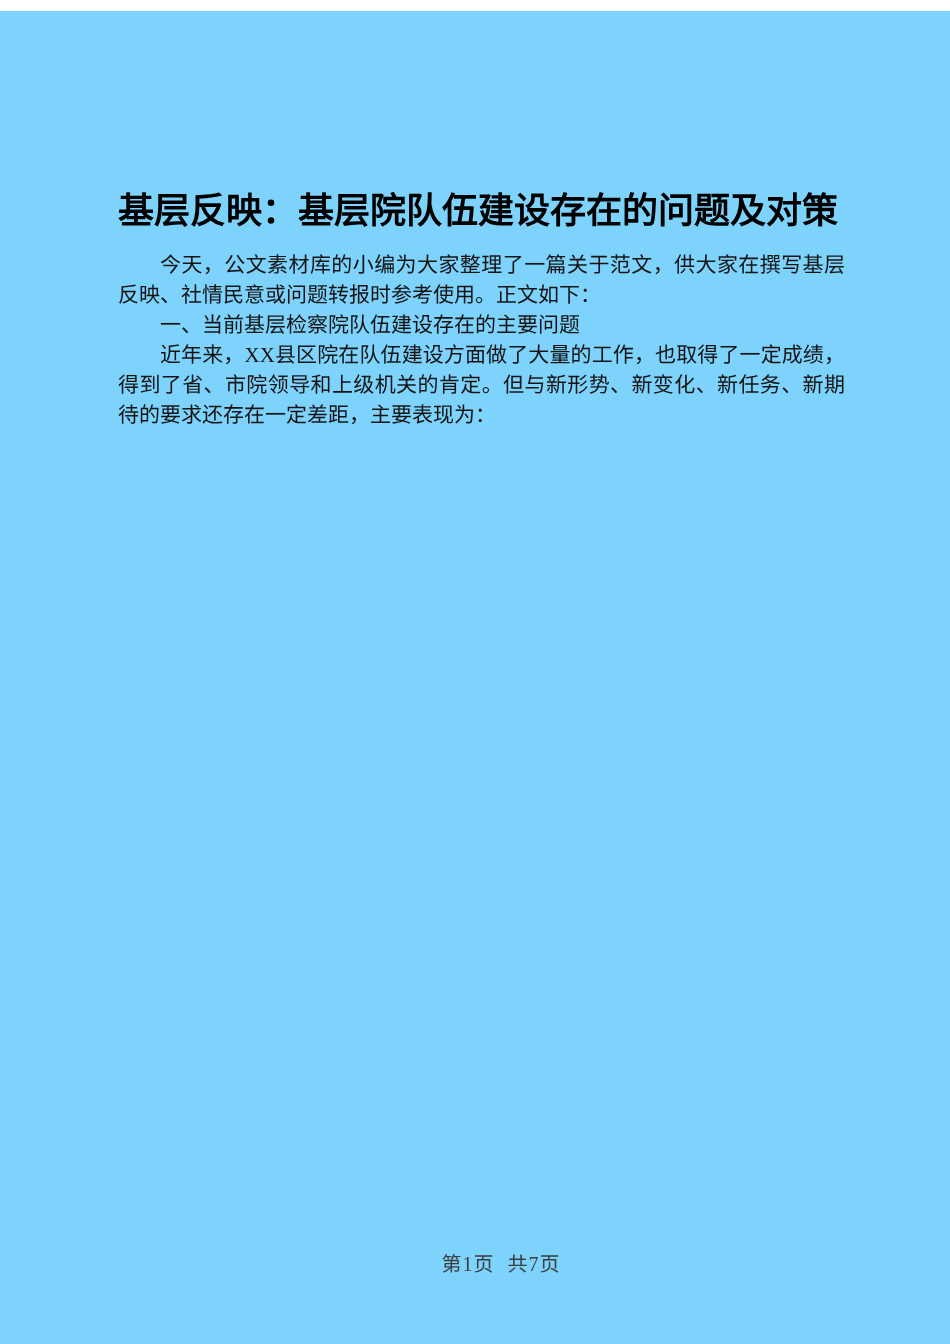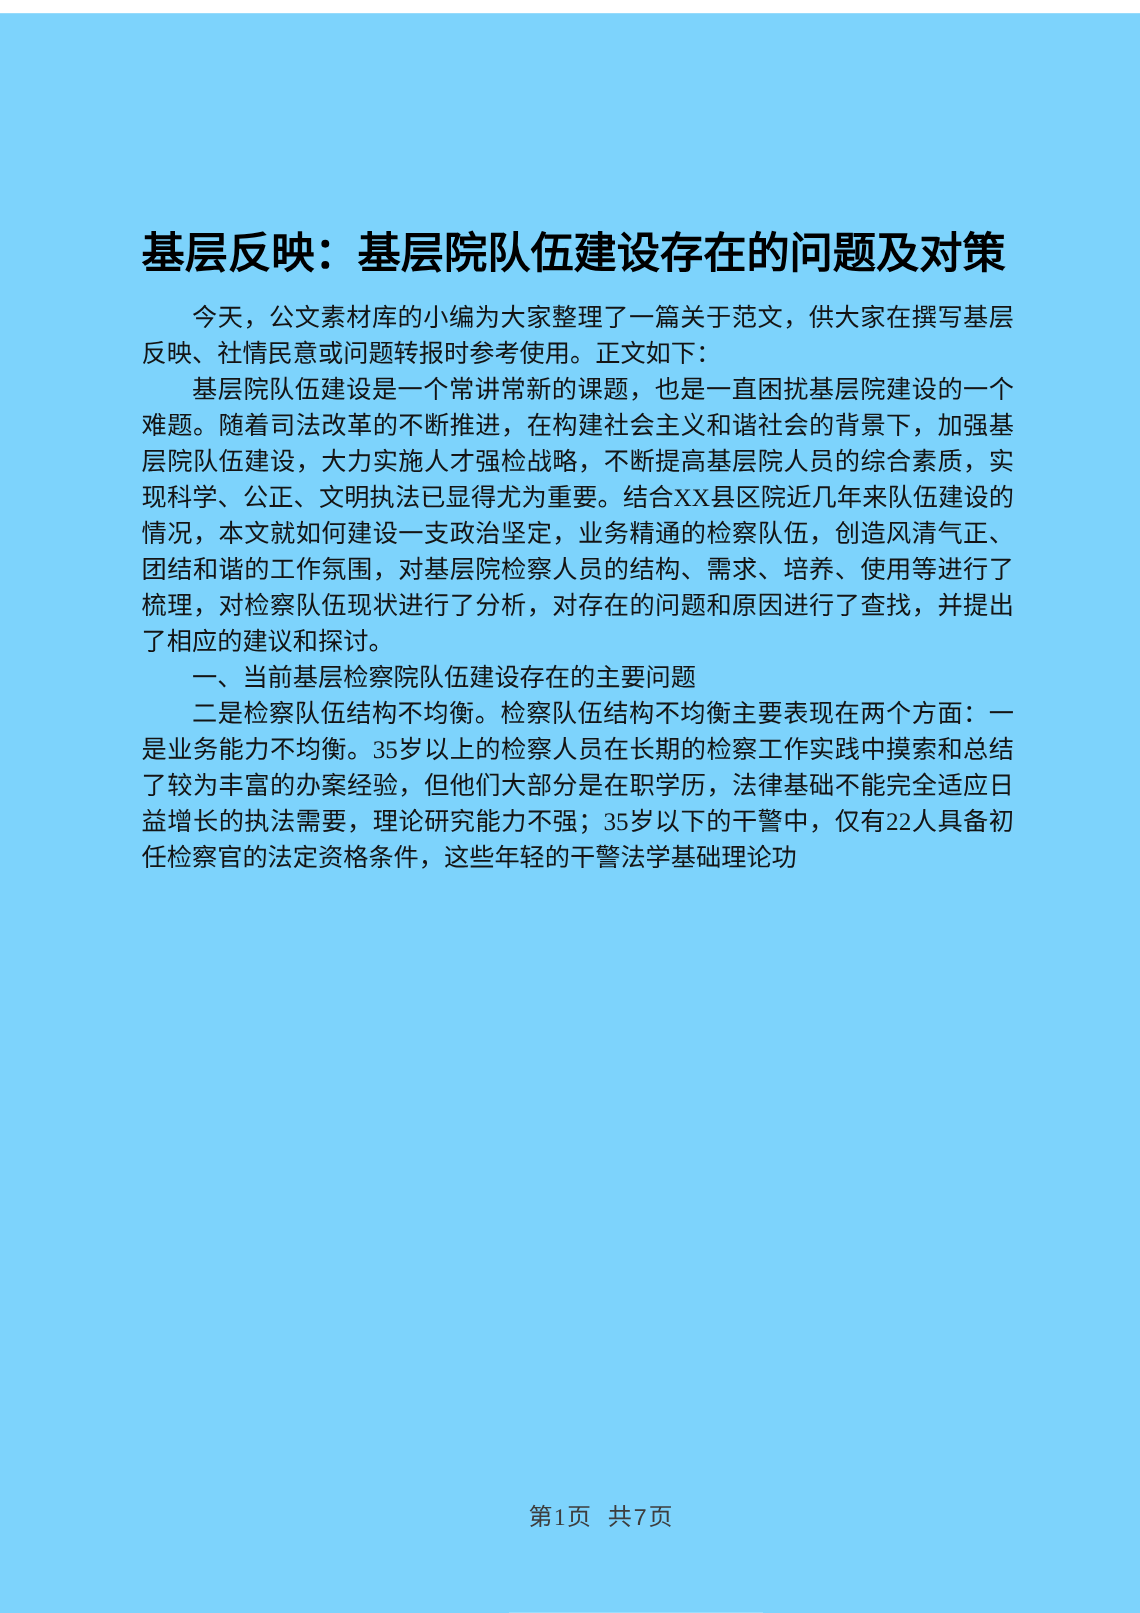--- a/index.html
+++ b/index.html
@@ -47,34 +47,32 @@
     top: 1237px;
     left: 26px;
     width: 950px;
     text-align: center;
     font-size: 20px;
     color: #3d3d3d;
     letter-spacing: 1px;
   }
   .page-footer .total {
     margin-left: 13px;
-    font-family: Liberation Mono, monospace;
   }
 </style>
 </head>
 <body>
 
 <div class="page">
 
   <h1 class="doc-title">基层反映：基层院队伍建设存在的问题及对策</h1>
 
   <div class="doc-body">
       <p>今天，公文素材库的小编为大家整理了一篇关于范文，供大家在撰写基层反映、社情民意或问题转报时参考使用。正文如下：</p>
-      <p>基层院队伍建设是一个常讲常新的课题，也是一直困扰基层院建设的一个难题。随着司法改革的不断推进，在构建社会主义和谐社会的背景下，加强基层院队伍建设，大力实施人才强检战略，不断提高基层院人员的综合素质，实现科学、公正、文明执法已显得尤为重要。结合XX县区院近几年来队伍建设的情况，本文就如何建设一支政治坚定，业务精通的检察队伍，创造风清气正、团结和谐的工作氛围，对基层院检察人员的结构、需求、培养、使用等进行了梳理，对检察队伍现状进行了分析，对存在的问题和原因进行了查找，并提出了相应的建议和探讨。</p>
       <p>一、当前基层检察院队伍建设存在的主要问题</p>
-      <p>二是检察队伍结构不均衡。检察队伍结构不均衡主要表现在两个方面：一是业务能力不均衡。35岁以上的检察人员在长期的检察工作实践中摸索和总结了较为丰富的办案经验，但他们大部分是在职学历，法律基础不能完全适应日益增长的执法需要，理论研究能力不强；35岁以下的干警中，仅有22人具备初任检察官的法定资格条件，这些年轻的干警法学基础理论功</p>
+      <p>近年来，XX县区院在队伍建设方面做了大量的工作，也取得了一定成绩，得到了省、市院领导和上级机关的肯定。但与新形势、新变化、新任务、新期待的要求还存在一定差距，主要表现为：</p>
     </div>
 
   <div class="page-footer">
     <span class="current">第1页</span><span class="total">共7页</span>
   </div>
 
 </div>
 
 </body></html>

